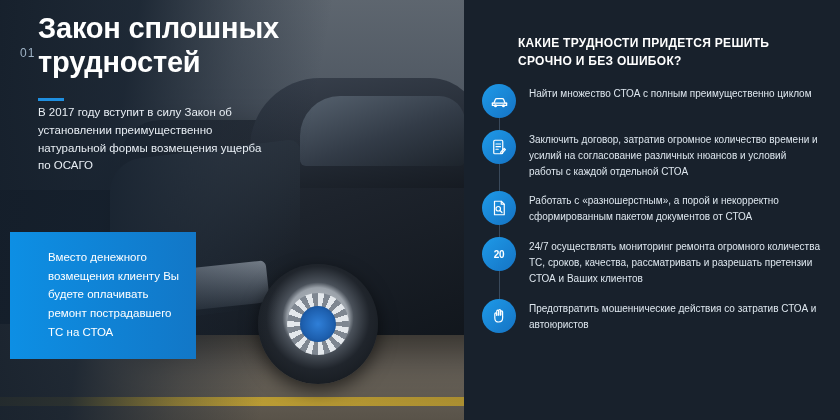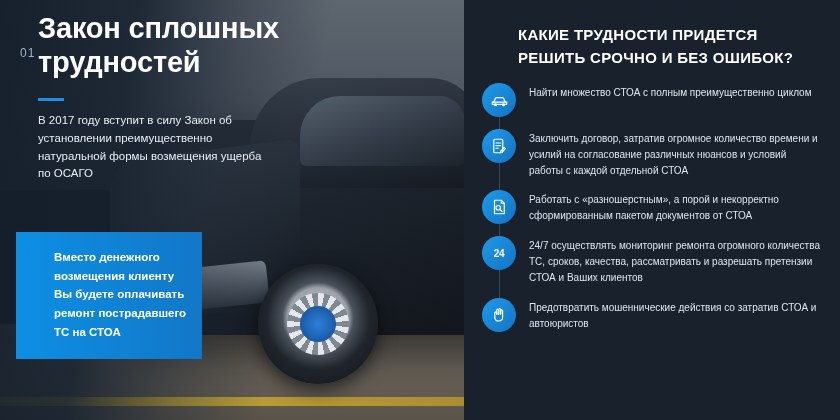--- a/index.html
+++ b/index.html
@@ -189,58 +189,58 @@
     position: absolute;
     left: 38px;
     top: 98px;
     width: 26px;
     height: 3px;
     background: #1f8fe0;
   }
   .lead {
     position: absolute;
     left: 38px;
-    top: 112px;
+    top: 104px;
     width: 230px;
     font-size: 11.5px;
     line-height: 1.55;
     color: #e8eef4;
   }
 
   .cta {
     position: absolute;
-    left: 16px;
+    left: 10px;
     top: 232px;
     width: 186px;
     padding: 16px 14px 18px 38px;
     background: linear-gradient(90deg, #0d8fe4 0%, #1277c7 100%);
     color: #ffffff;
     font-size: 11.5px;
     line-height: 1.62;
-    font-weight: bold;
+    font-weight: normal;
     box-sizing: border-box;
   }
 
   
   .right {
     position: relative;
     width: 376px;
     height: 420px;
     background: #18212c;
     box-sizing: border-box;
     padding: 22px 18px 10px 18px;
   }
   .right-title {
     color: #ffffff;
-    font-size: 15px;
+    font-size: 12px;
     font-weight: bold;
     line-height: 1.5;
     letter-spacing: .3px;
     text-transform: uppercase;
-    margin: 2px 0 14px 36px;
+    margin: 12px 0 14px 36px;
   }
   .items {
     position: relative;
   }
   
   .items:before {
     content: "";
     position: absolute;
     left: 17px;
     top: 10px;
@@ -343,21 +343,21 @@
             <path d="M15 3v4h4"></path>
             <circle cx="11" cy="13" r="3"></circle>
             <path d="M13.3 15.3L16 18"></path>
           </svg>
         </div>
         <div class="item-text">Работать с «разношерстным», а порой и некорректно сформированным пакетом документов от СТОА</div>
       </div>
 
       <div class="item">
         <div class="bullet">
-          <span class="num">24</span>
+          <span class="num">20</span>
         </div>
         <div class="item-text">24/7 осуществлять мониторинг ремонта огромного количества ТС, сроков, качества, рассматривать и разрешать претензии СТОА и Ваших клиентов</div>
       </div>
 
       <div class="item">
         <div class="bullet">
           <svg width="18" height="18" viewBox="0 0 24 24" fill="none" stroke="#ffffff" stroke-width="1.6" stroke-linecap="round" stroke-linejoin="round">
             <path d="M9 11V5.5a1.3 1.3 0 0 1 2.6 0V11"></path>
             <path d="M11.6 10.5V4.6a1.3 1.3 0 0 1 2.6 0v6"></path>
             <path d="M14.2 10.8V6.4a1.3 1.3 0 0 1 2.6 0V13"></path>

